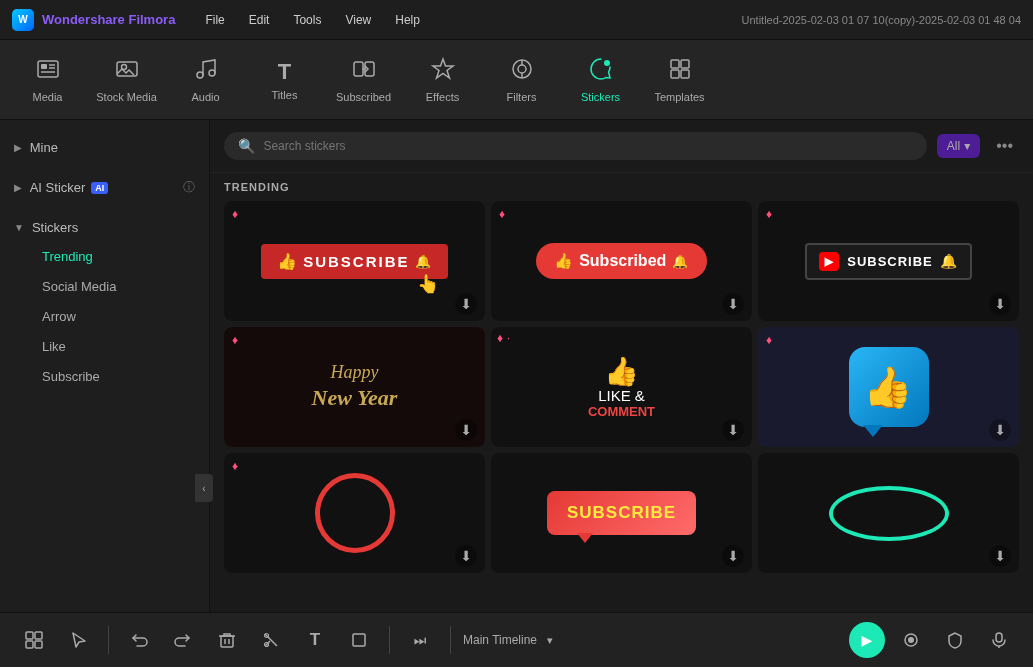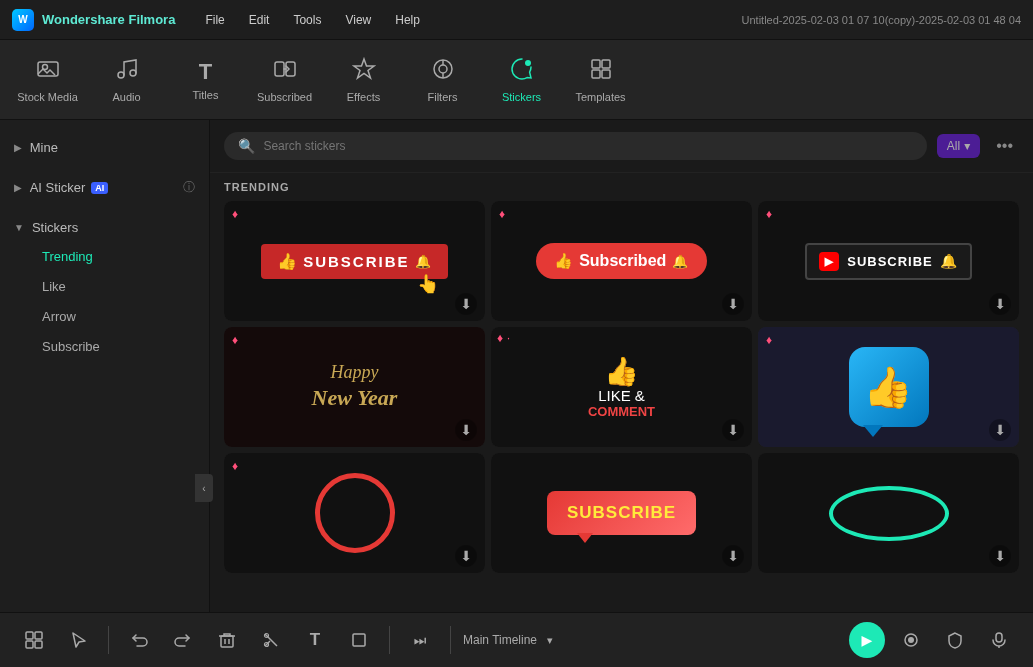--- a/index.html
+++ b/index.html
@@ -34,21 +34,21 @@
       background: linear-gradient(135deg, #00c8ff, #0066ff);
       border-radius: 5px;
       display: flex;
       align-items: center;
       justify-content: center;
       font-size: 10px;
       color: white;
       font-weight: bold;
     }
     #app-name {
-      color: #5eead4;
+      color: #8b5cf6;
       font-size: 13px;
       font-weight: 600;
     }
     #menubar {
       display: flex;
       gap: 4px;
       flex: 1;
     }
     .menu-item {
       color: #ccc;
@@ -426,20 +426,32 @@
     <span class="menu-item">View</span>
     <span class="menu-item">Help</span>
   </div>
   <span id="title-text">Untitled-2025-02-03 01 07 10(copy)-2025-02-03 01 48 04</span>
 </div>
 
 <div id="toolbar">
   <div class="tool-item">
     <span class="tool-icon">
       <svg width="24" height="24" viewBox="0 0 24 24" fill="none">
+        <rect x="2" y="4" width="20" height="16" rx="2" stroke="#aaa" stroke-width="1.5"></rect>
+        <rect x="5" y="7" width="6" height="5" rx="1" fill="#aaa"></rect>
+        <line x1="13" y1="8" x2="19" y2="8" stroke="#aaa" stroke-width="1.5"></line>
+        <line x1="13" y1="11" x2="19" y2="11" stroke="#aaa" stroke-width="1.5"></line>
+        <line x1="5" y1="15" x2="19" y2="15" stroke="#aaa" stroke-width="1.5"></line>
+      </svg>
+    </span>
+    <span>Media</span>
+  </div>
+  <div class="tool-item">
+    <span class="tool-icon">
+      <svg width="24" height="24" viewBox="0 0 24 24" fill="none">
         <rect x="2" y="5" width="20" height="14" rx="2" stroke="#aaa" stroke-width="1.5"></rect>
         <circle cx="9" cy="10" r="2.5" stroke="#aaa" stroke-width="1.5"></circle>
         <path d="M2 17l5-5 4 4 3-3 5 5" stroke="#aaa" stroke-width="1.5"></path>
       </svg>
     </span>
     <span>Stock Media</span>
   </div>
   <div class="tool-item">
     <span class="tool-icon">
       <svg width="24" height="24" viewBox="0 0 24 24" fill="none">
@@ -521,22 +533,23 @@
         <span class="ai-badge">AI</span>
         <span class="info-icon">ⓘ</span>
       </div>
     </div>
     <div class="sidebar-section">
       <div class="sidebar-group-header">
         <span class="sidebar-arrow">▼</span>
         <span class="sidebar-group-label">Stickers</span>
       </div>
       <div class="sidebar-child-item active">Trending</div>
+      <div class="sidebar-child-item">Social Media</div>
+      <div class="sidebar-child-item">Arrow</div>
       <div class="sidebar-child-item">Like</div>
-      <div class="sidebar-child-item">Arrow</div>
       <div class="sidebar-child-item">Subscribe</div>
     </div>
   </div>
 
   <div id="collapse-btn">‹</div>
 
   <div id="content">
 
     <div id="search-bar">
       <div id="search-input-wrap">

